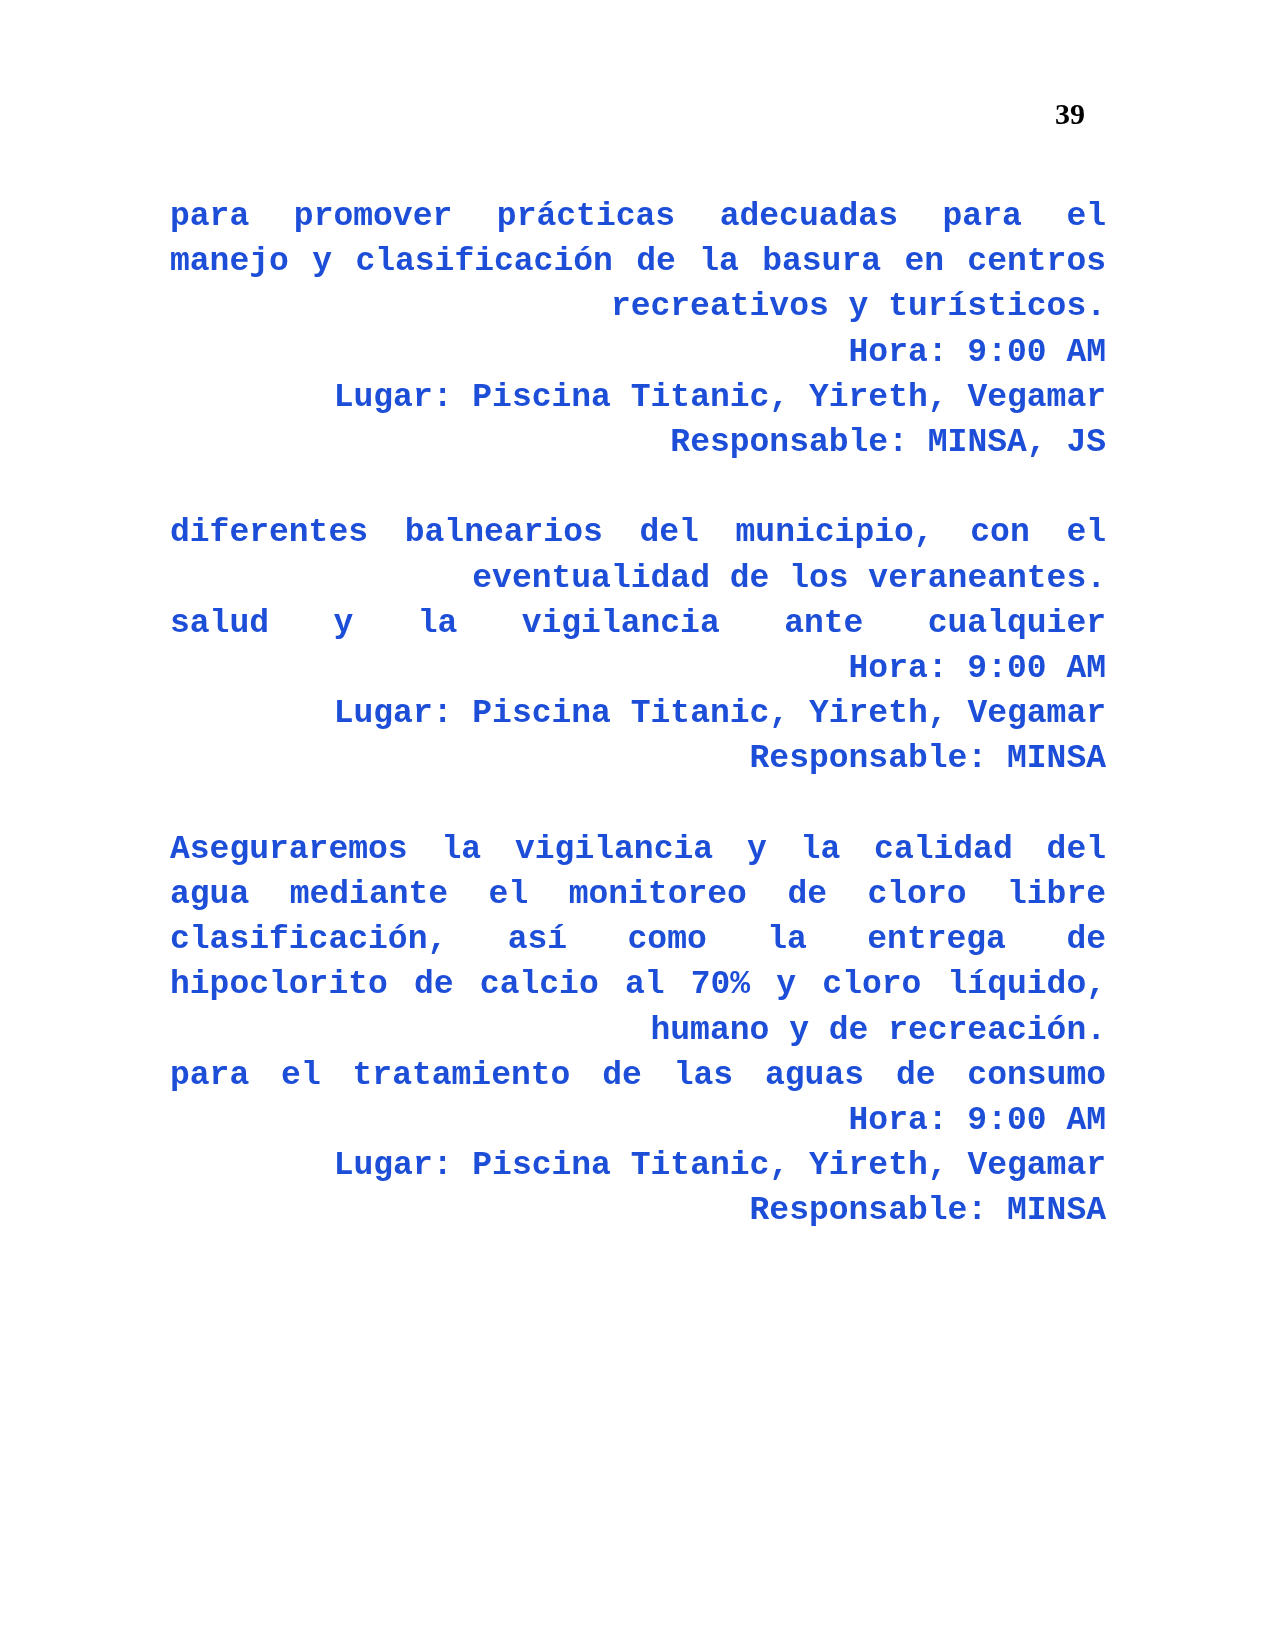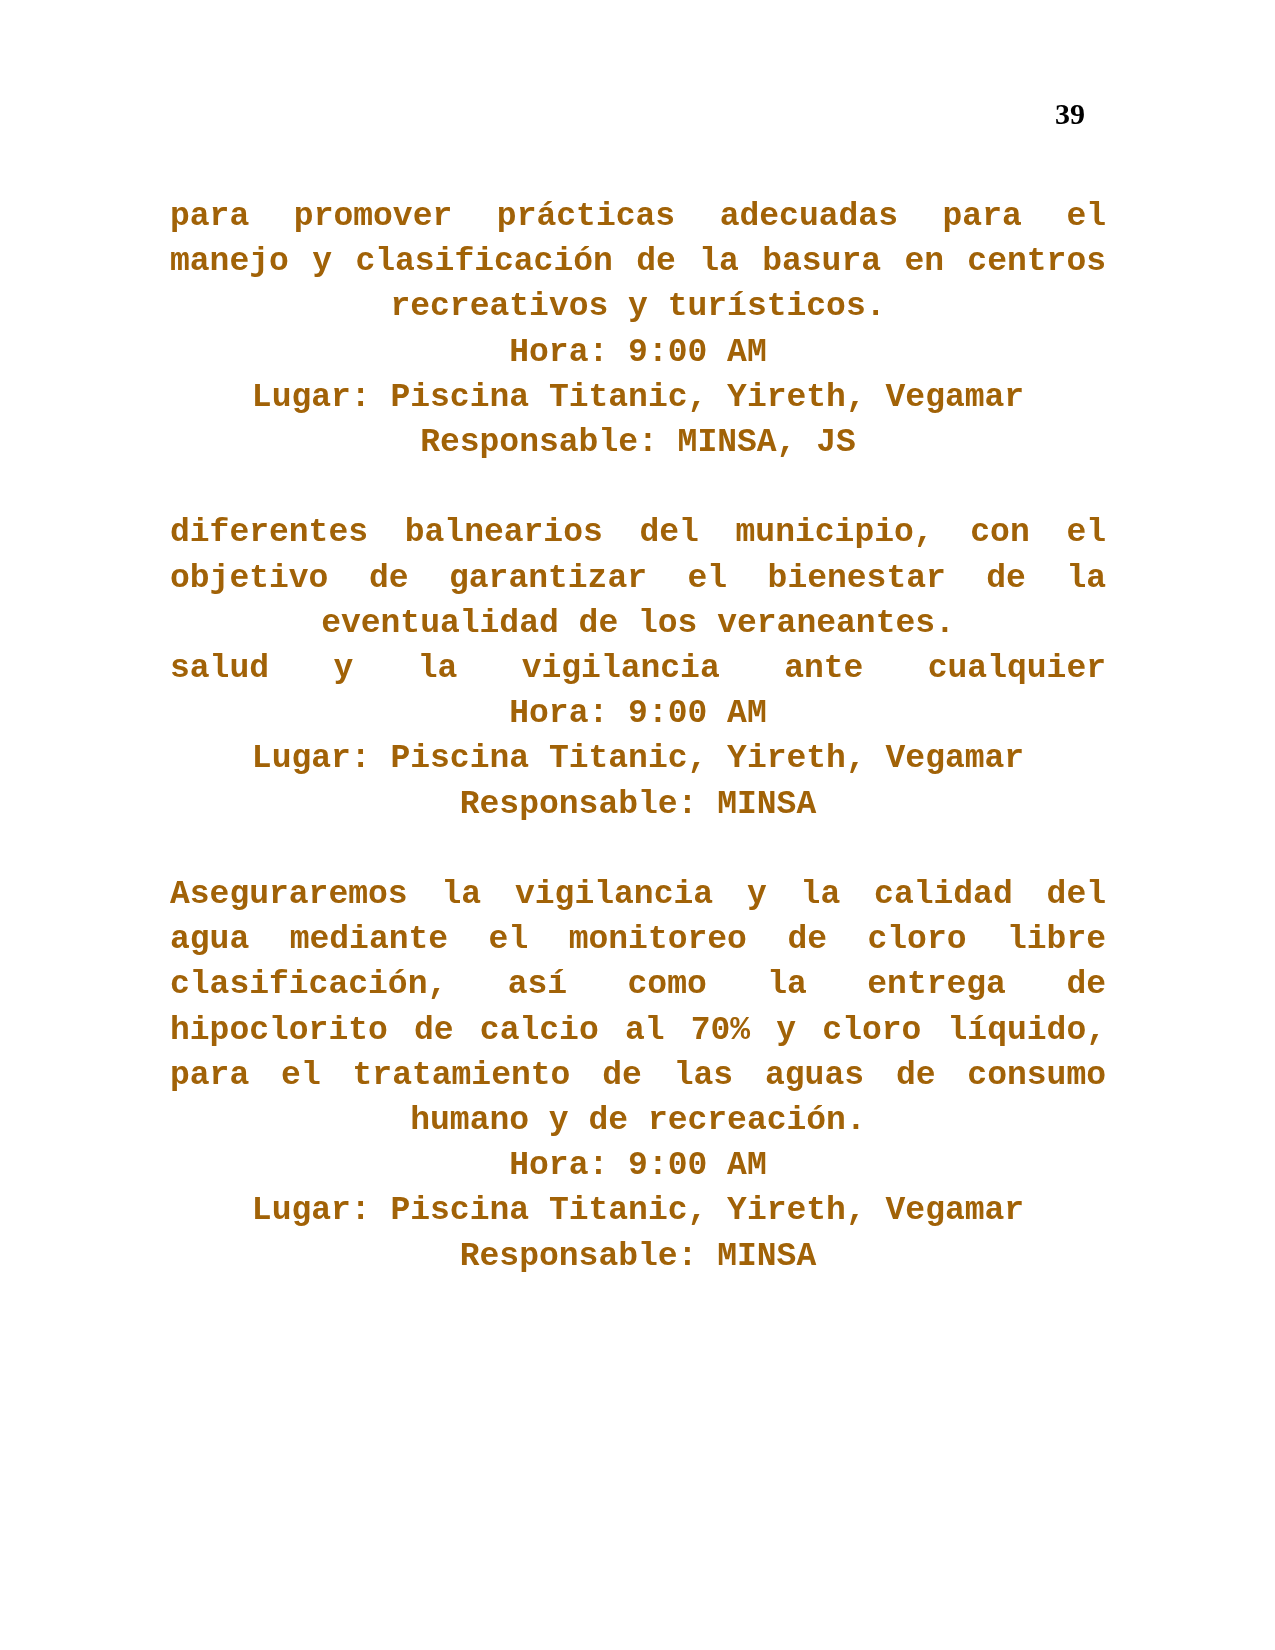--- a/index.html
+++ b/index.html
@@ -28,24 +28,24 @@
   }
   .content {
     position: absolute;
     left: 170px;
     top: 194px;
     width: 936px;
     font-family: "Liberation Mono", monospace;
     font-weight: 700;
     font-size: 33px;
     line-height: 45.2px;
-    color: #a16207;
+    color: #1d4ed8;
   }
   .line {
-    text-align: center;
+    text-align: right;
     white-space: pre-wrap;
   }
   .line.just {
     text-align: justify;
     text-align-last: justify;
     -moz-text-align-last: justify;
   }
   .spacer {
     height: 45.2px;
   }
@@ -57,30 +57,29 @@
   <div class="page-number">39</div>
   <div class="content" id="content">
       <div class="line just">para promover prácticas adecuadas para el</div>
       <div class="line just">manejo y clasificación de la basura en centros</div>
       <div class="line">recreativos y turísticos.</div>
       <div class="line">Hora: 9:00 AM</div>
       <div class="line">Lugar: Piscina Titanic, Yireth, Vegamar</div>
       <div class="line">Responsable: MINSA, JS</div>
       <div class="spacer"></div>
       <div class="line just">diferentes balnearios del municipio, con el</div>
-      <div class="line just">objetivo de garantizar el bienestar de la</div>
       <div class="line">eventualidad de los veraneantes.</div>
       <div class="line just">salud y la vigilancia ante cualquier</div>
       <div class="line">Hora: 9:00 AM</div>
       <div class="line">Lugar: Piscina Titanic, Yireth, Vegamar</div>
       <div class="line">Responsable: MINSA</div>
       <div class="spacer"></div>
       <div class="line just">Aseguraremos la vigilancia y la calidad del</div>
       <div class="line just">agua mediante el monitoreo de cloro libre</div>
       <div class="line just">clasificación, así como la entrega de</div>
       <div class="line just">hipoclorito de calcio al 70% y cloro líquido,</div>
+      <div class="line">humano y de recreación.</div>
       <div class="line just">para el tratamiento de las aguas de consumo</div>
-      <div class="line">humano y de recreación.</div>
       <div class="line">Hora: 9:00 AM</div>
       <div class="line">Lugar: Piscina Titanic, Yireth, Vegamar</div>
       <div class="line">Responsable: MINSA</div>
     </div>
 </div>
 
 </body></html>

